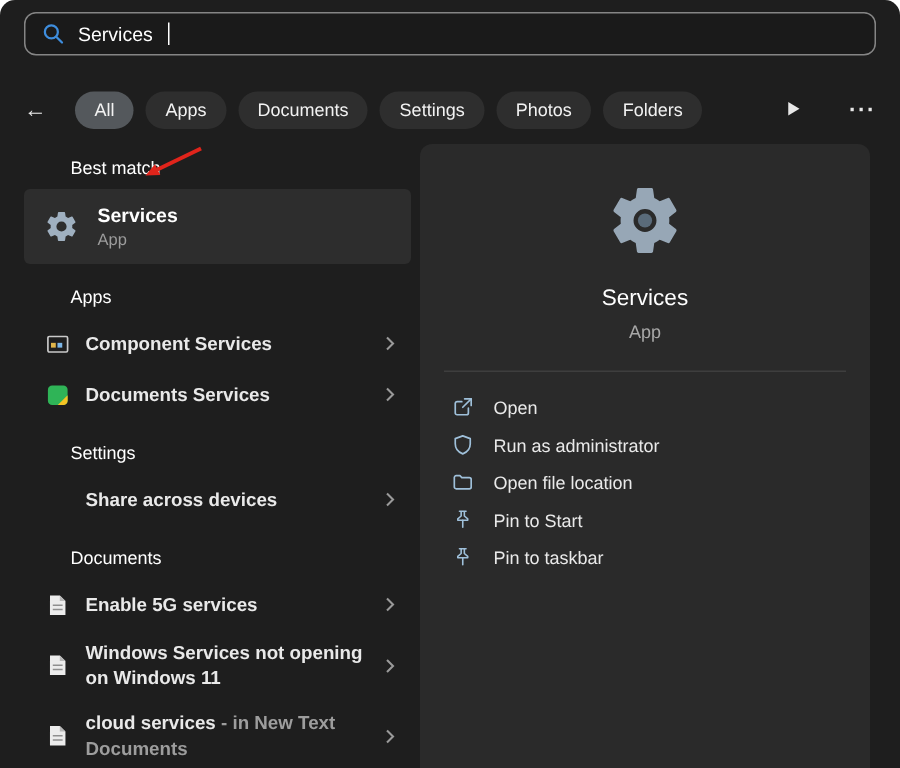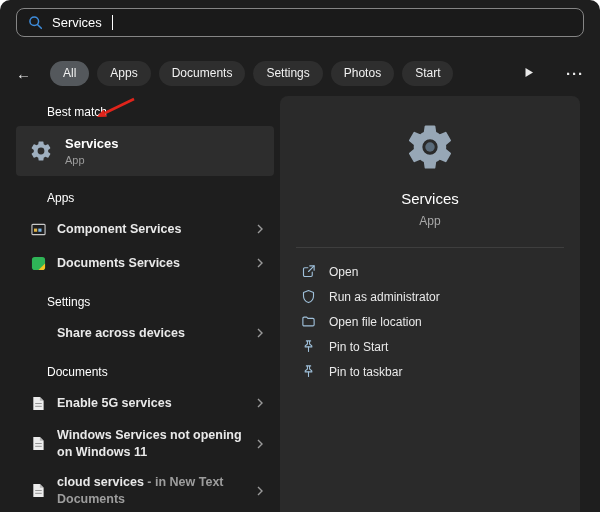--- a/index.html
+++ b/index.html
@@ -95,21 +95,21 @@
     <span class="caret"></span>
   </div>
 
   <div class="tabsrow">
     <button class="back-btn">←</button>
     <button class="tab active">All</button>
     <button class="tab">Apps</button>
     <button class="tab">Documents</button>
     <button class="tab">Settings</button>
     <button class="tab">Photos</button>
-    <button class="tab">Start</button>
+    <button class="tab">Folders</button>
     <span class="tab-spacer"></span>
     <button class="play-btn">
       <svg width="10" height="11" viewBox="0 0 10 11">
           <path d="M1.5 1 L9 5.5 L1.5 10 Z" fill="#e8e8e8"></path>
         </svg>
     </button>
     <button class="more-btn">···</button>
   </div>
 
   <div class="results">

